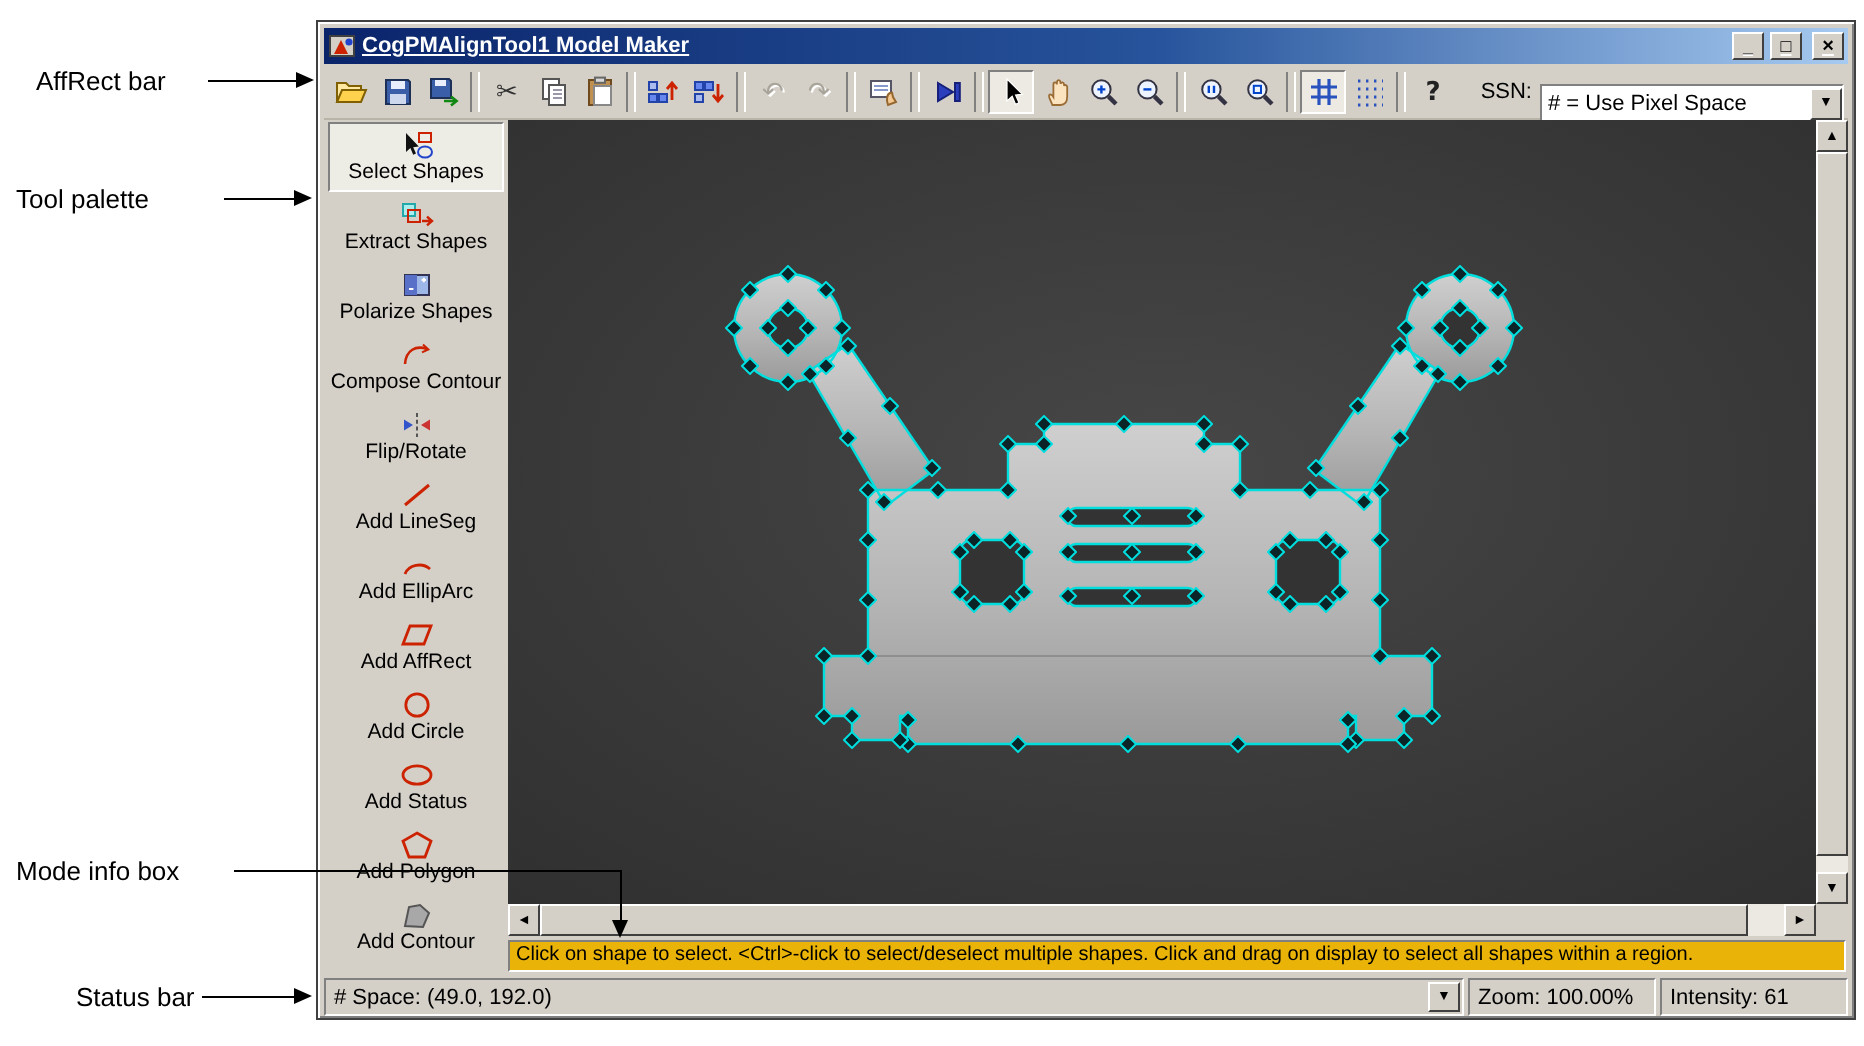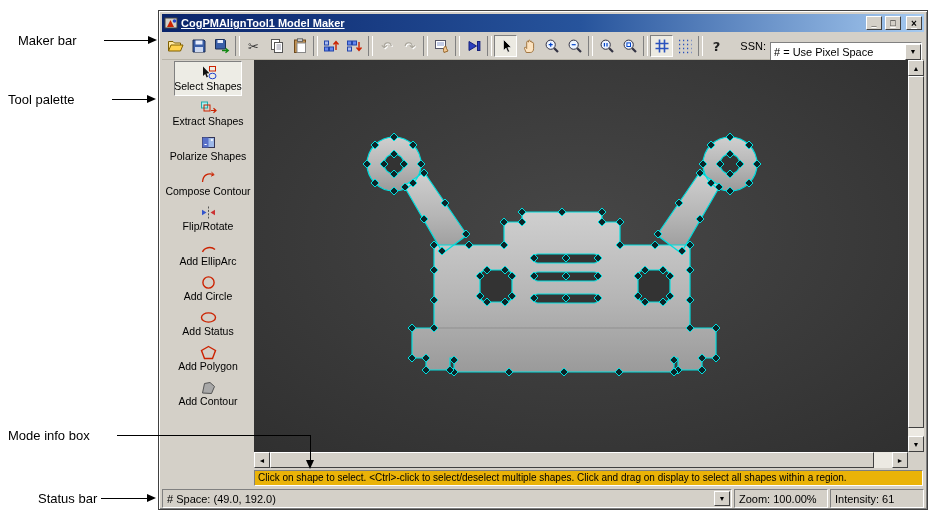--- a/index.html
+++ b/index.html
@@ -39,21 +39,21 @@
   .ssn{margin-left:auto;display:flex;align-items:center;gap:4px;font-size:11px;}
   .combo{width:152px;height:20px;background:#fff;border:1px solid;
          border-color:#808080 #fff #fff #808080;display:flex;align-items:center;box-sizing:border-box;margin-top:12px;}
   .combo-text{flex:1;padding:0 3px;font-size:11px;white-space:nowrap;overflow:hidden;}
   .combo-btn{width:16px;height:16px;background:#d4d0c8;border:1px solid;
              border-color:#fff #404040 #404040 #fff;font-size:7px;line-height:12px;
              text-align:center;padding:0;}
   
   .palette{position:absolute;left:3px;top:49px;width:92px;height:428px;background:#d4d0c8;
            display:flex;flex-direction:column;align-items:center;padding-top:1px;box-sizing:border-box;}
-  .pal-item{width:68px;height:35px;display:flex;flex-direction:column;align-items:center;
+  .pal-item{width:88px;height:35px;display:flex;flex-direction:column;align-items:center;
             justify-content:center;gap:1px;font-size:10.5px;box-sizing:border-box;background:transparent;
             border:1px solid transparent;}
   .pal-item.selected{background:#edece5;border-color:#808080 #fff #fff #808080;}
   .pal-icon{height:15px;display:flex;align-items:center;justify-content:center;}
   .pal-label{line-height:11px;white-space:nowrap;}
   
   .canvas{position:absolute;left:95px;top:49px;width:654px;height:392px;background:#3a3a3a;}
   .canvas svg{display:block;}
   .vscroll{position:absolute;left:749px;top:49px;width:16px;height:392px;background:#ece9e2;}
   .hscroll{position:absolute;left:95px;top:441px;width:654px;height:16px;background:#ece9e2;}
@@ -75,21 +75,21 @@
             border:1px solid;border-color:#fff #404040 #404040 #fff;font-size:7px;line-height:12px;
             text-align:center;padding:0;}
   .sp-zoom{width:94px;}
   .sp-int{flex:1;}
 </style>
 </head>
 <body>
 
 <div class="stage">
 
-  <div class="ann" style="left:18px;top:33px;">Maker bar</div>
+  <div class="ann" style="left:18px;top:33px;">AffRect bar</div>
   <div class="hline" style="left:104px;top:40px;width:45px;"></div>
   <div class="ah-right" style="left:148px;top:36px;"></div>
 
   <div class="ann" style="left:8px;top:92px;">Tool palette</div>
   <div class="hline" style="left:112px;top:99px;width:36px;"></div>
   <div class="ah-right" style="left:147px;top:95px;"></div>
 
   <div class="ann" style="left:8px;top:428px;">Mode info box</div>
   <div class="hline" style="left:117px;top:435px;width:194px;"></div>
   <div class="vline" style="left:310px;top:435px;height:26px;"></div>
@@ -303,24 +303,40 @@
               <path d="M8.5 1.5 V13.5" stroke="#555" stroke-dasharray="2 1.4"></path>
               <path d="M6.5 7.5 L2 4.8 V10.2 Z" fill="#3355cc"></path>
               <path d="M10.5 7.5 L15 4.8 V10.2 Z" fill="#cc3333"></path>
             </svg>
           </span>
         <span class="pal-label">Flip/Rotate</span>
       </div>
       <div class="pal-item">
         <span class="pal-icon">
             <svg width="17" height="15">
+              <path d="M2.5 12.5 L14.5 2.5" stroke="#cc2200" stroke-width="1.5"></path>
+            </svg>
+          </span>
+        <span class="pal-label">Add LineSeg</span>
+      </div>
+      <div class="pal-item">
+        <span class="pal-icon">
+            <svg width="17" height="15">
               <path d="M2.5 12 A7.5 6.5 0 0 1 15 9.5" fill="none" stroke="#cc2200" stroke-width="1.4"></path>
             </svg>
           </span>
         <span class="pal-label">Add EllipArc</span>
+      </div>
+      <div class="pal-item">
+        <span class="pal-icon">
+            <svg width="17" height="15">
+              <path d="M5 3 H15.5 L12 12 H1.5 Z" fill="none" stroke="#cc2200" stroke-width="1.4"></path>
+            </svg>
+          </span>
+        <span class="pal-label">Add AffRect</span>
       </div>
       <div class="pal-item">
         <span class="pal-icon">
             <svg width="17" height="15">
               <circle cx="8.5" cy="7.5" r="5.6" fill="none" stroke="#cc2200" stroke-width="1.4"></circle>
             </svg>
           </span>
         <span class="pal-label">Add Circle</span>
       </div>
       <div class="pal-item">

